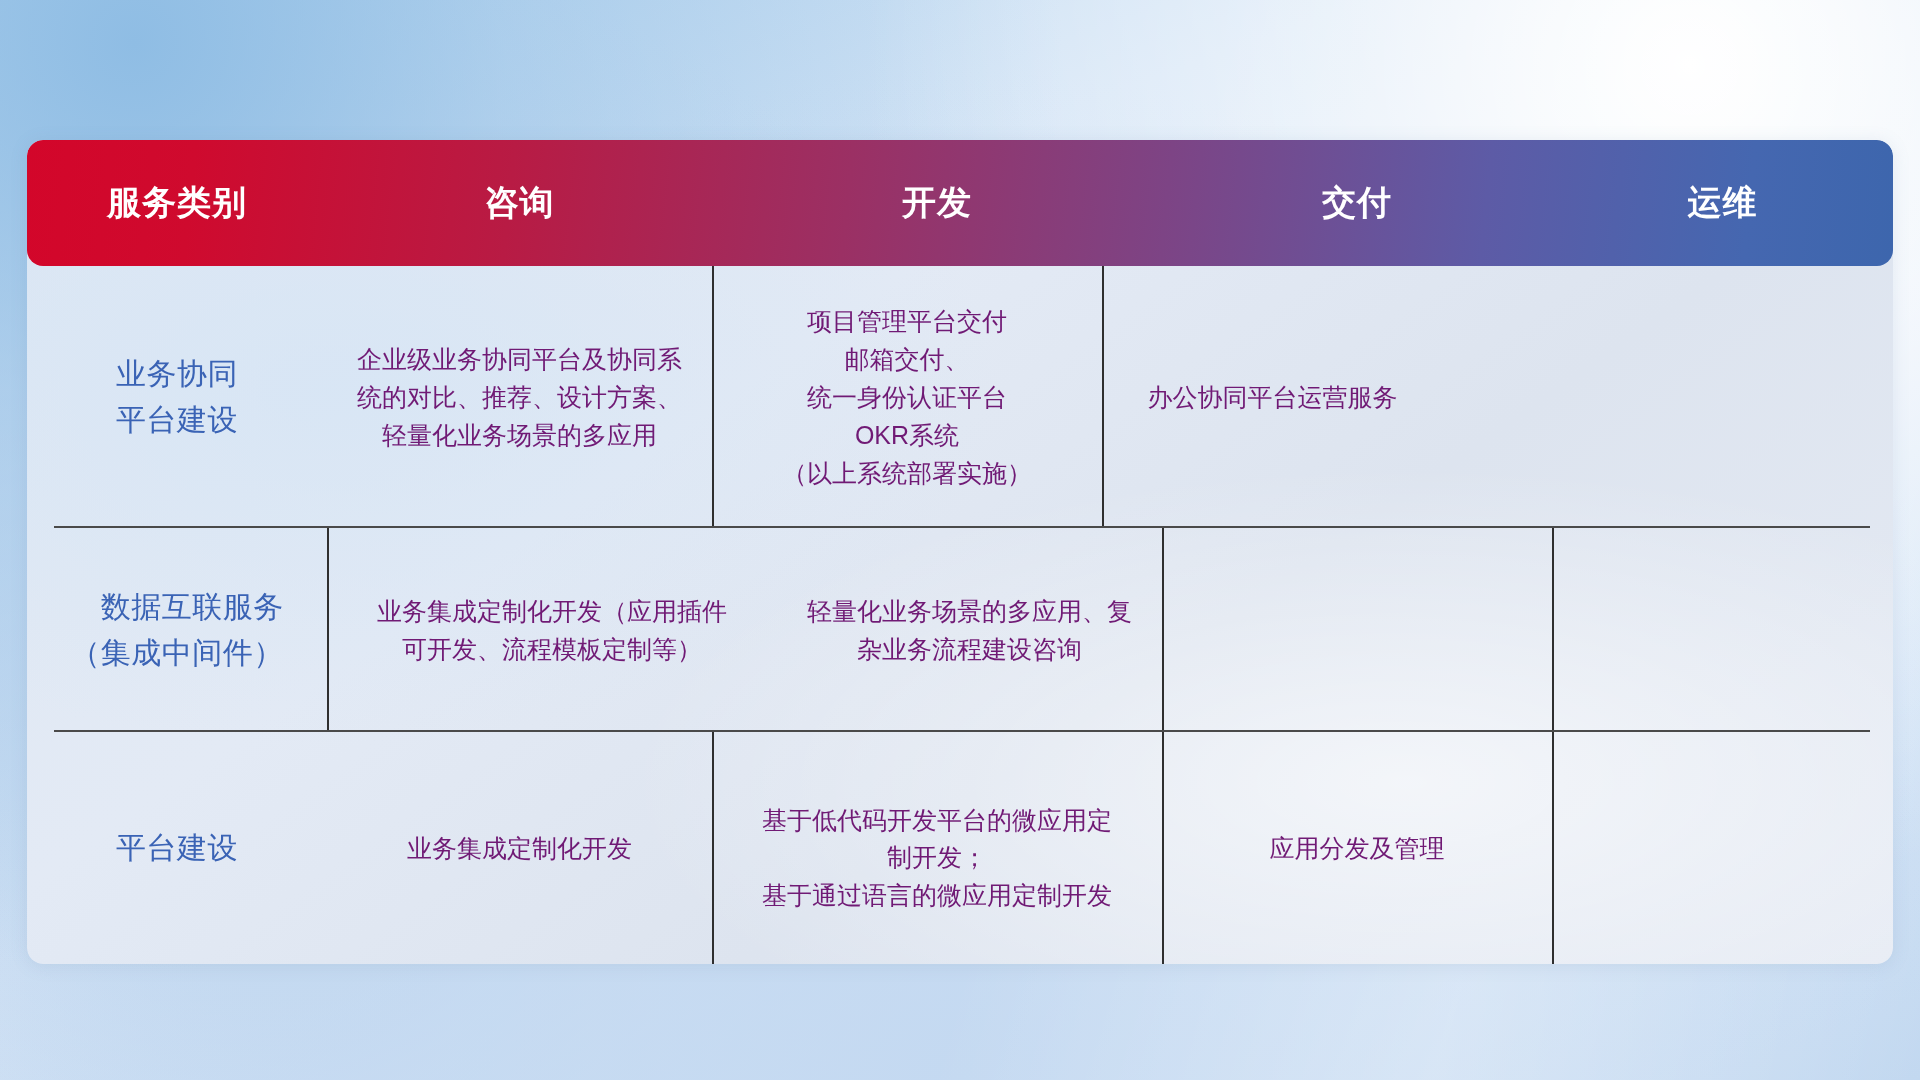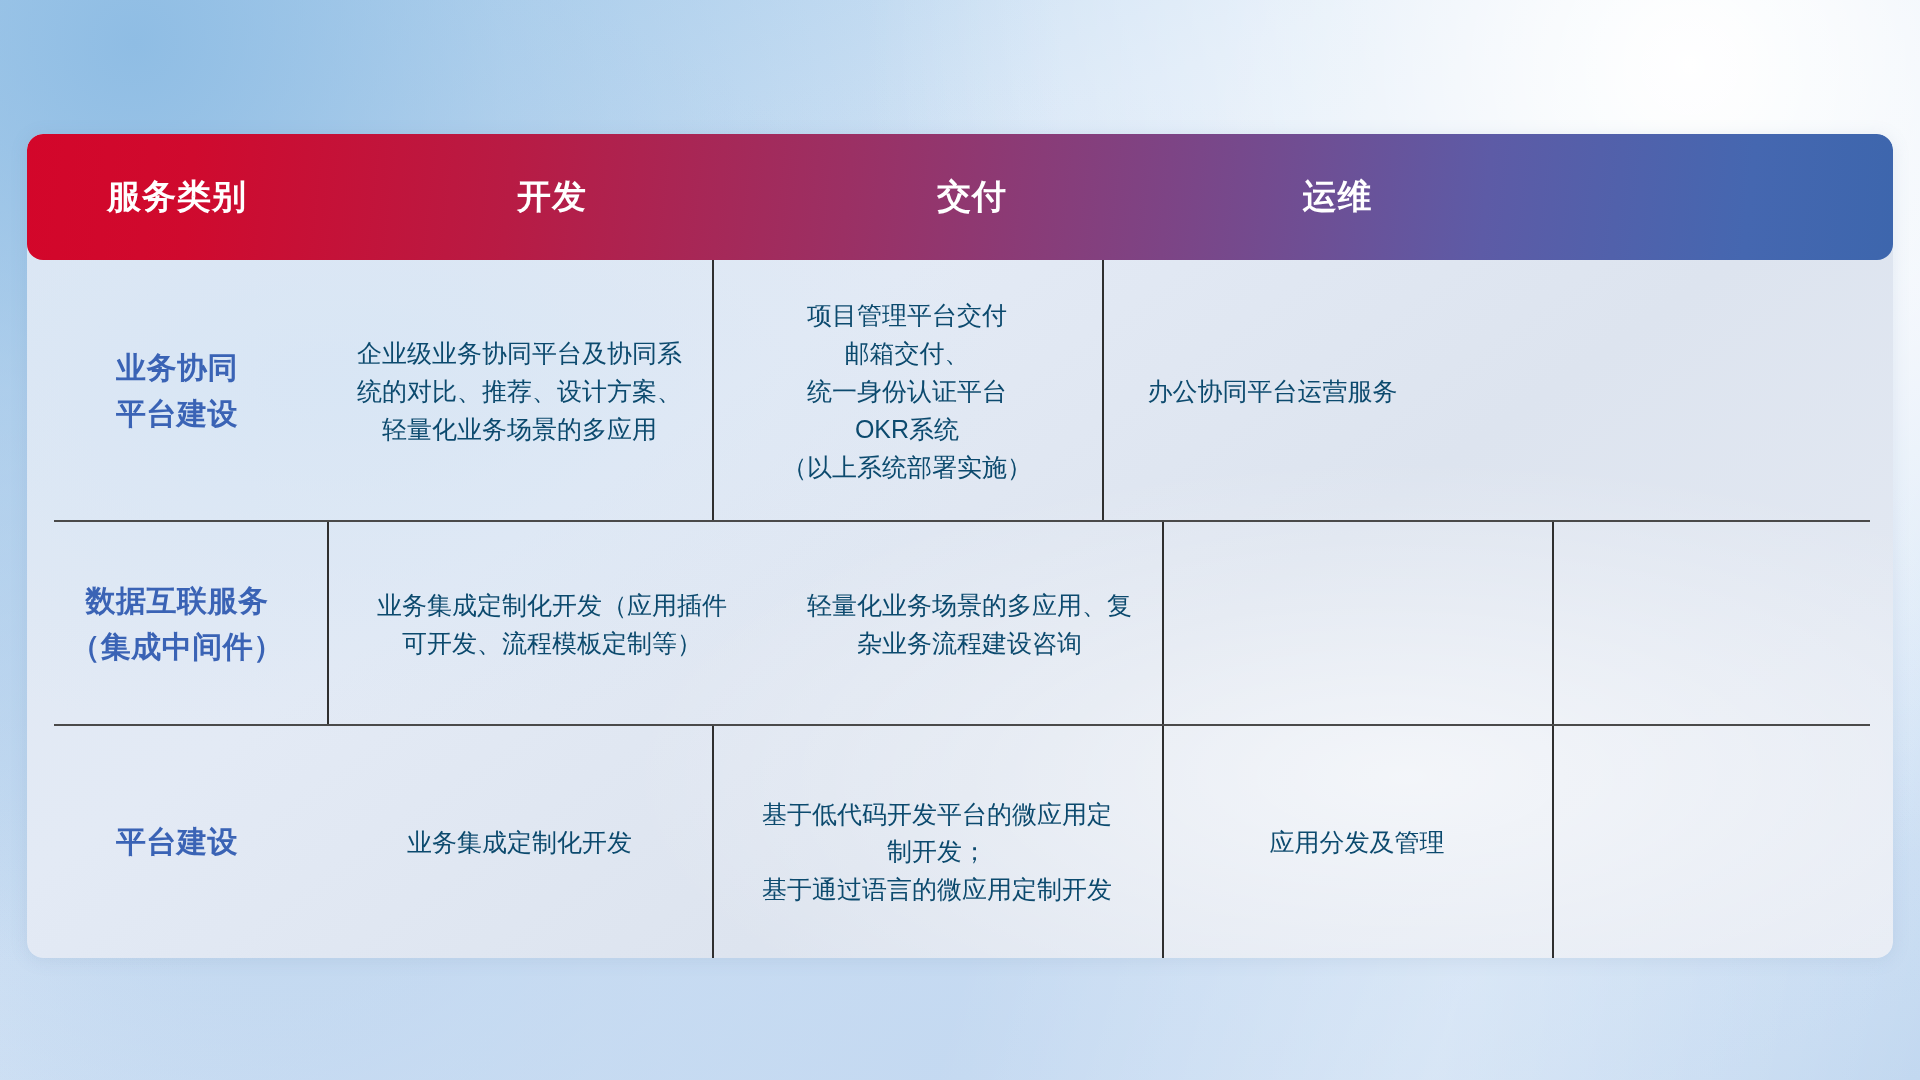--- a/index.html
+++ b/index.html
@@ -31,21 +31,21 @@
     content: "";
     position: absolute;
     inset: 0;
     background: linear-gradient(105deg, rgba(255,255,255,0) 55%, rgba(255,255,255,0.30) 78%, rgba(255,255,255,0) 100%);
   }
 
   
   #service-table {
     position: absolute;
     left: 27px;
-    top: 134px;
+    top: 140px;
     width: 1866px;
     height: 824px;
     border-radius: 16px;
     overflow: hidden;
     box-shadow: 0 2px 18px rgba(90,120,160,0.13);
   }
 
   .table-body-bg {
     position: absolute;
     inset: 0;
@@ -130,48 +130,49 @@
   
   .col-category { width: 300px; }
   .col-consult  { width: 385px; }
   .col-develop  { width: 450px; }
   .col-deliver  { width: 390px; }
   .col-ops      { width: 341px; }
 
   .category-label {
     color: #3a63b5;
     font-size: 30px;
-    font-weight: bold;
+    font-weight: normal;
     line-height: 1.55;
-    text-align: center;
+    text-align: right;
     white-space: pre-line;
     letter-spacing: 0.5px;
   }
 
   .cell-text {
-    color: #0c4a6e;
+    color: #701a75;
     font-size: 25px;
     line-height: 1.52;
     text-align: center;
     white-space: pre-line;
   }
 
   .cell-text.dense { line-height: 1.5; margin-top: 20px; }
 </style>
 </head>
 <body>
 
 <div id="page-bg"></div>
 
 <div id="service-table">
 
   <div class="table-body-bg"></div>
 
   <div class="table-header">
     <div class="header-cell col-category">服务类别</div>
+    <div class="header-cell col-consult">咨询</div>
     <div class="header-cell col-develop">开发</div>
     <div class="header-cell col-deliver">交付</div>
     <div class="header-cell col-ops">运维</div>
   </div>
 
   <div class="table-grid">
 
     <div class="table-row row-1">
       <div class="cell col-category">
         <span class="category-label">业务协同

